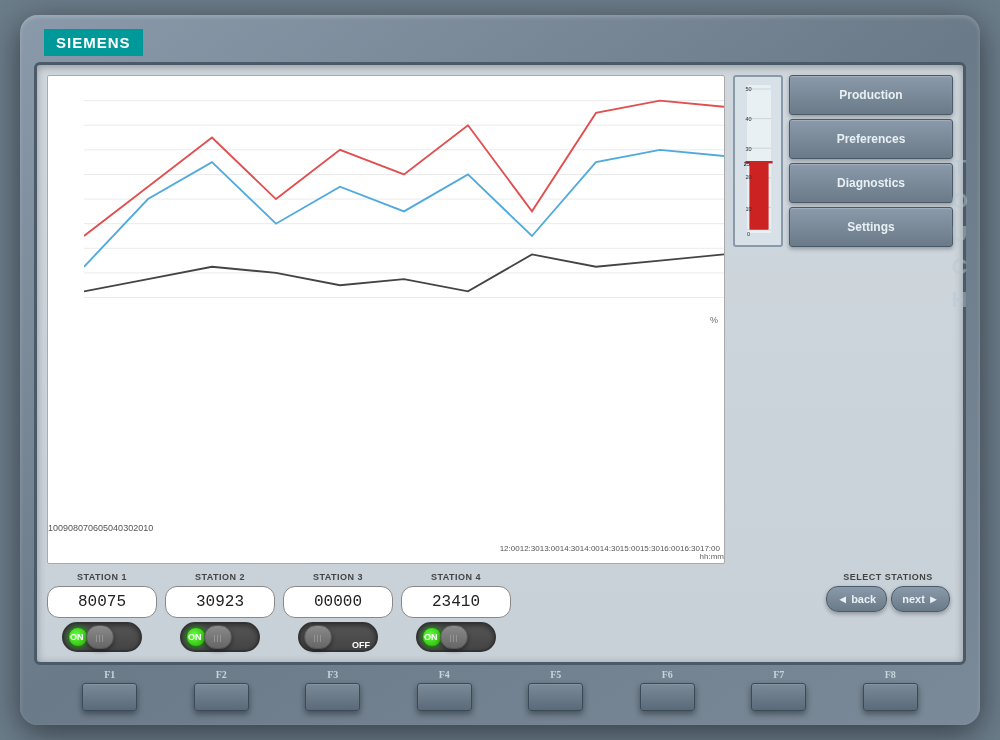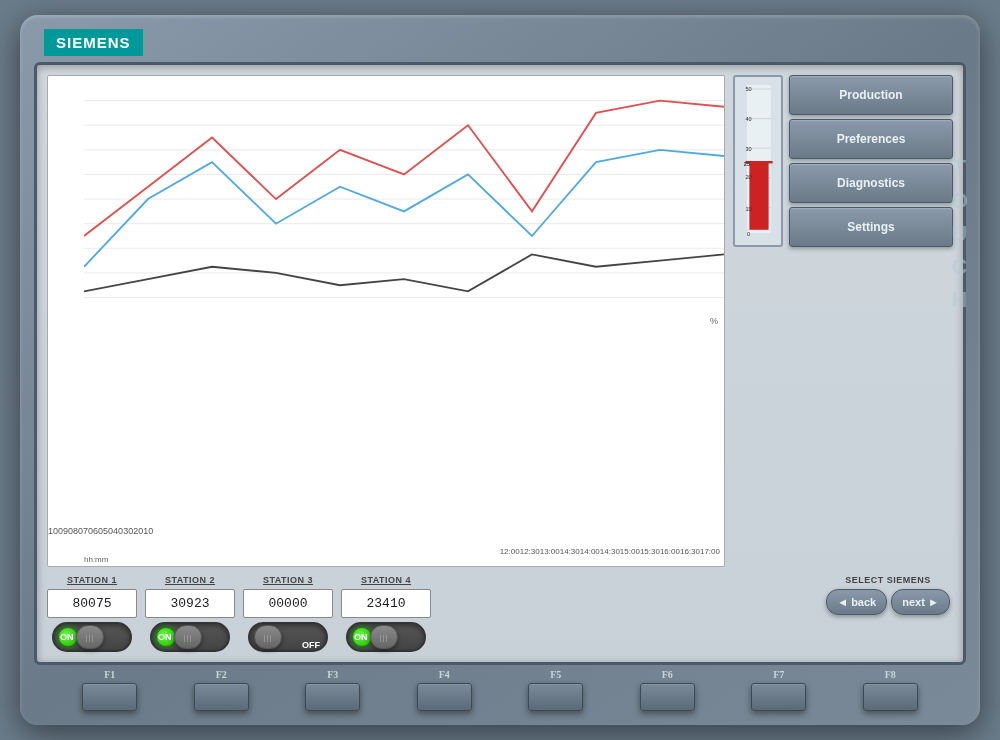--- a/index.html
+++ b/index.html
@@ -200,32 +200,31 @@
       flex-direction: column;
       align-items: center;
       gap: 4px;
     }
 
     .station-label {
       font-size: 9px;
       font-weight: bold;
       color: #444;
       letter-spacing: 0.5px;
-      text-decoration: underline;
     }
 
     .station-value {
       background: white;
       border: 1px solid #888;
-      border-radius: 2px;
+      border-radius: 12px;
       padding: 6px 10px;
-      font-size: 13px;
+      font-size: 16px;
       font-family: 'Courier New', monospace;
       color: #222;
-      width: 90px;
+      width: 110px;
       text-align: center;
     }
 
     .toggle-switch {
       width: 80px;
       height: 30px;
       background: linear-gradient(180deg, #555, #444);
       border-radius: 15px;
       border: 2px solid #333;
       display: flex;
@@ -413,21 +412,21 @@
           <span>13:00</span>
           <span>14:30</span>
           <span>14:00</span>
           <span>14:30</span>
           <span>15:00</span>
           <span>15:30</span>
           <span>16:00</span>
           <span>16:30</span>
           <span>17:00</span>
         </div>
-        <div style="position:absolute;bottom:0;left:36px;right:0;text-align:left;font-size:8px;color:#666;padding-bottom:2px;">hh:mm</div>
+        <div style="position:absolute;bottom:0;left:36px;right:0;text-align:right;font-size:8px;color:#666;padding-bottom:2px;">hh:mm</div>
       </div>
 
       <div class="right-panel">
         <div class="gauge-and-buttons">
 
           <div class="gauge-container">
             <svg viewBox="0 0 40 200" width="40" height="160">
 
               <rect x="5" y="5" width="30" height="185" fill="#e8f0f4" rx="2"></rect>
 
@@ -499,21 +498,21 @@
           <div class="station-value">23410</div>
           <div class="toggle-switch on">
             <div class="toggle-green"></div>
             <span class="toggle-on-label">ON</span>
             <div class="toggle-knob" style="left:22px;"></div>
           </div>
         </div>
       </div>
 
       <div class="select-stations-area">
-        <div class="select-label">SELECT SIEMENS</div>
+        <div class="select-label">SELECT STATIONS</div>
         <div class="nav-arrows">
           <button class="arrow-btn">◄ back</button>
           <button class="arrow-btn">next ►</button>
         </div>
       </div>
     </div>
   </div>
 
   <div class="function-keys">
     <div class="f-key">

